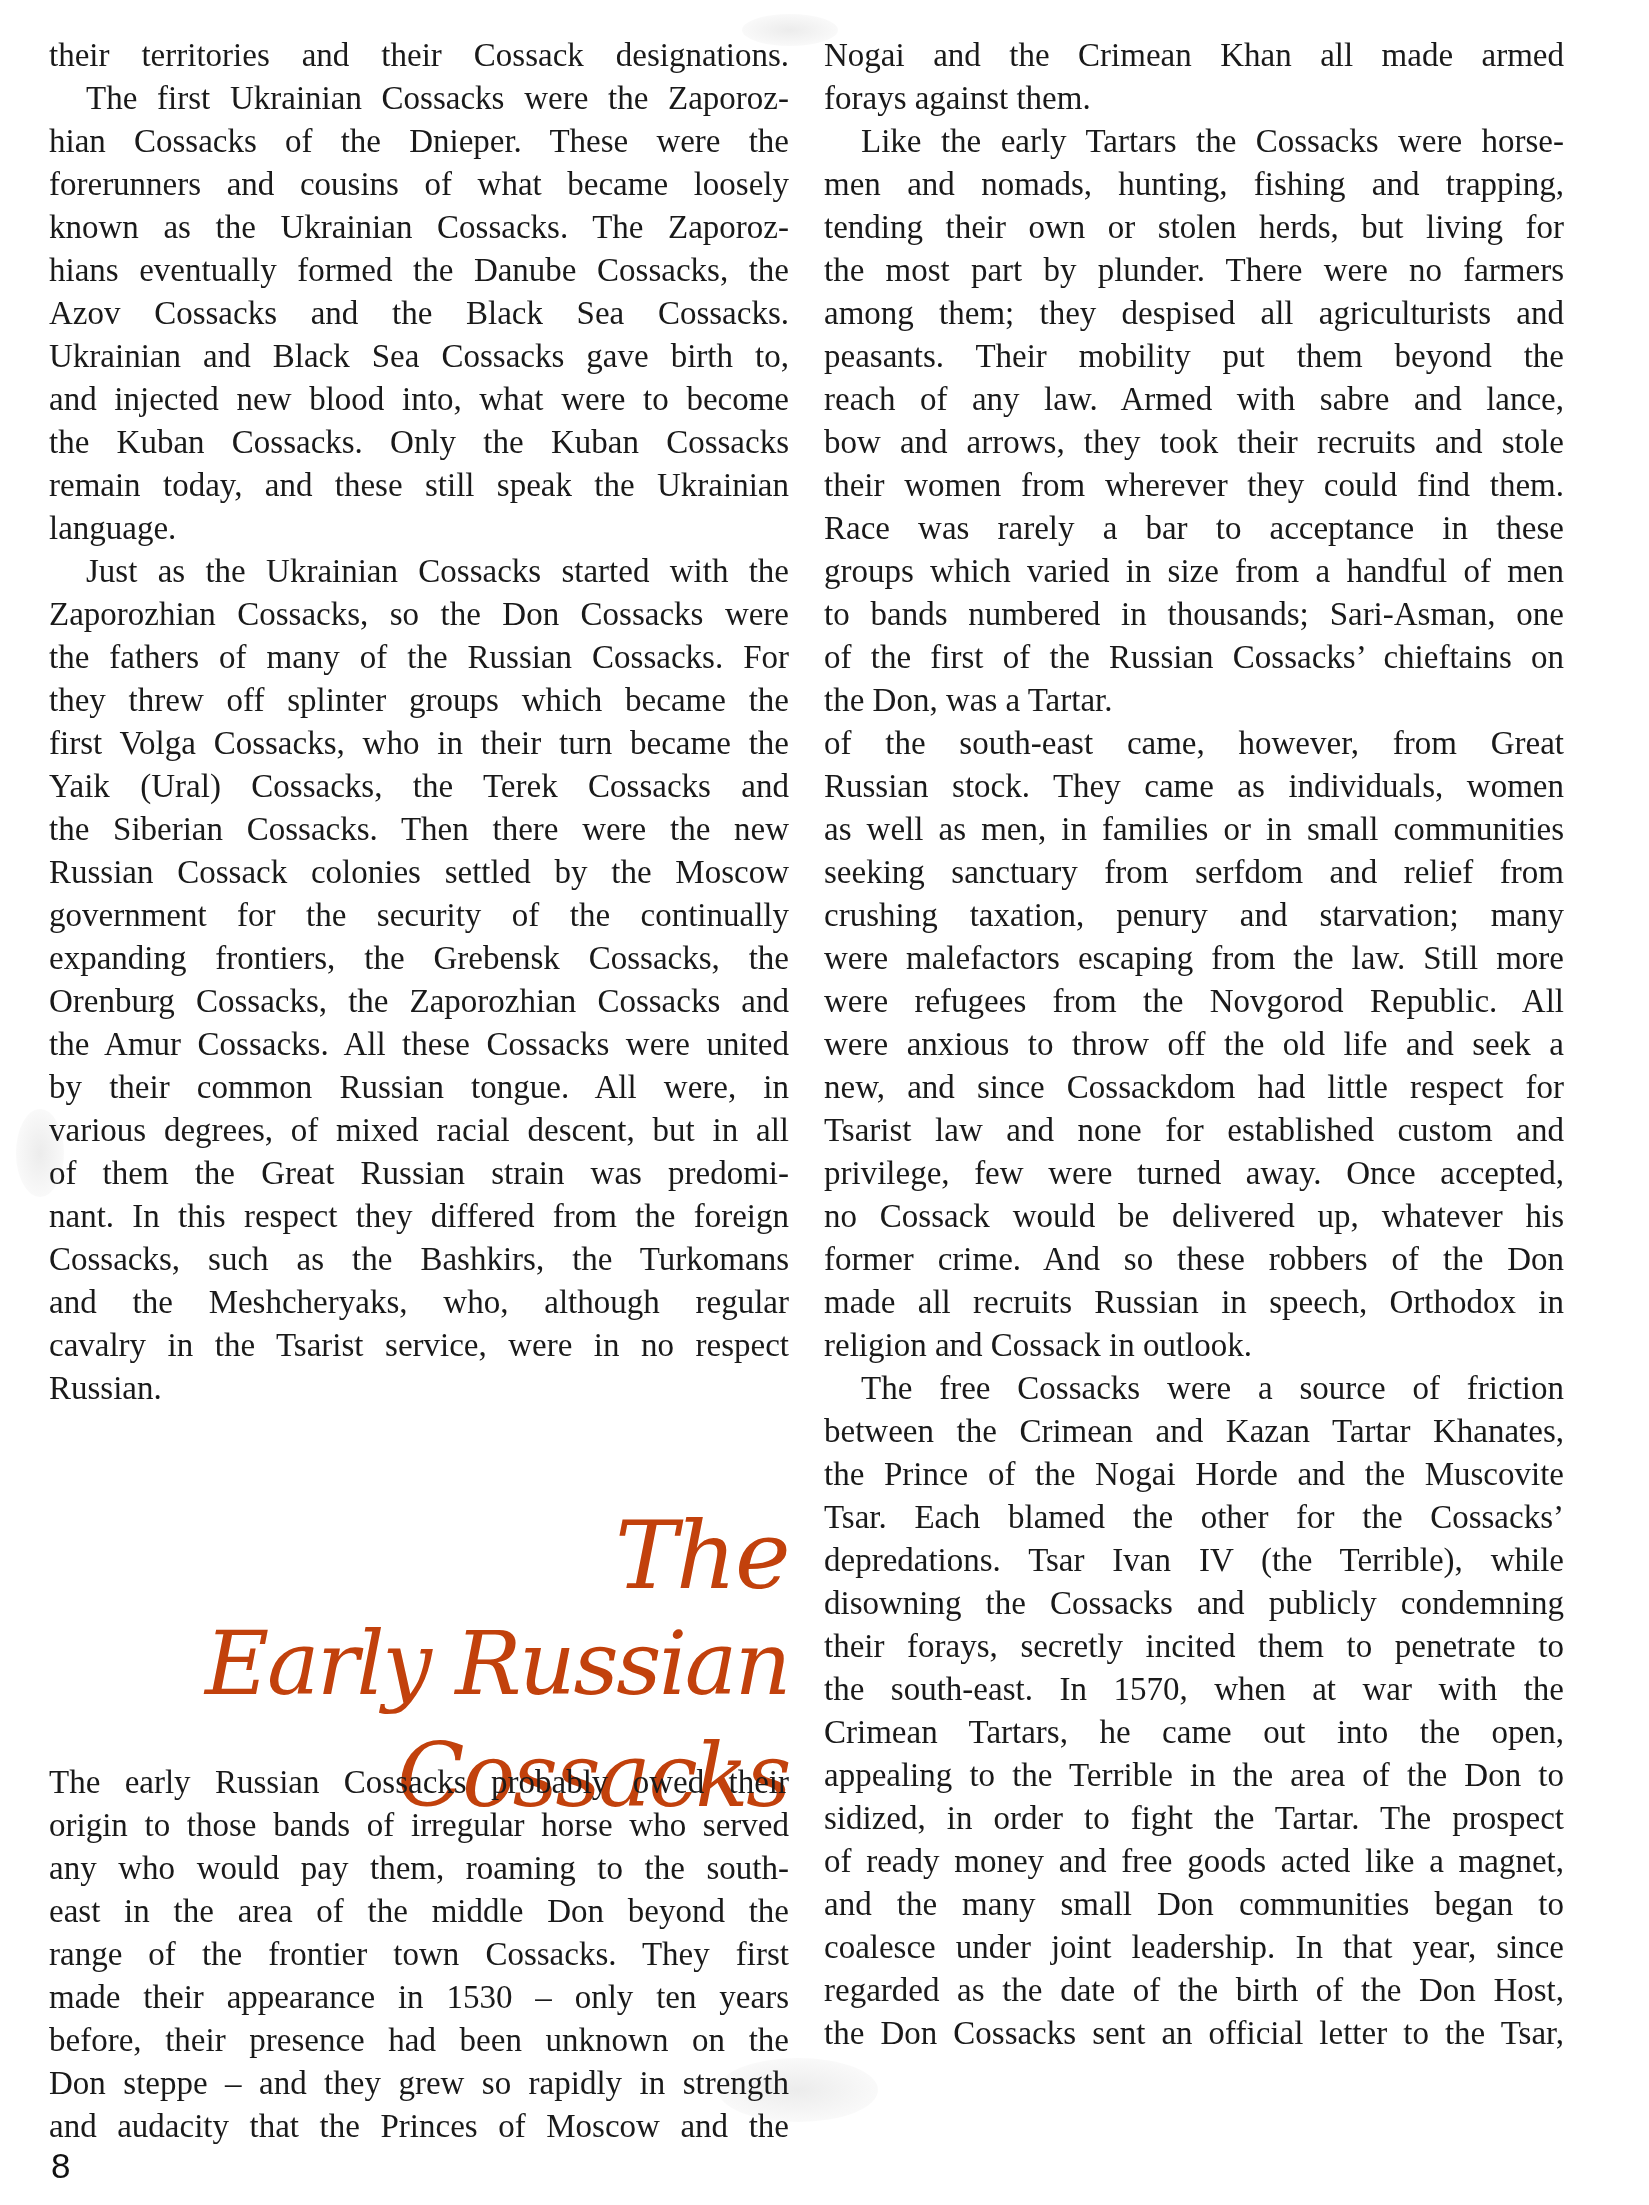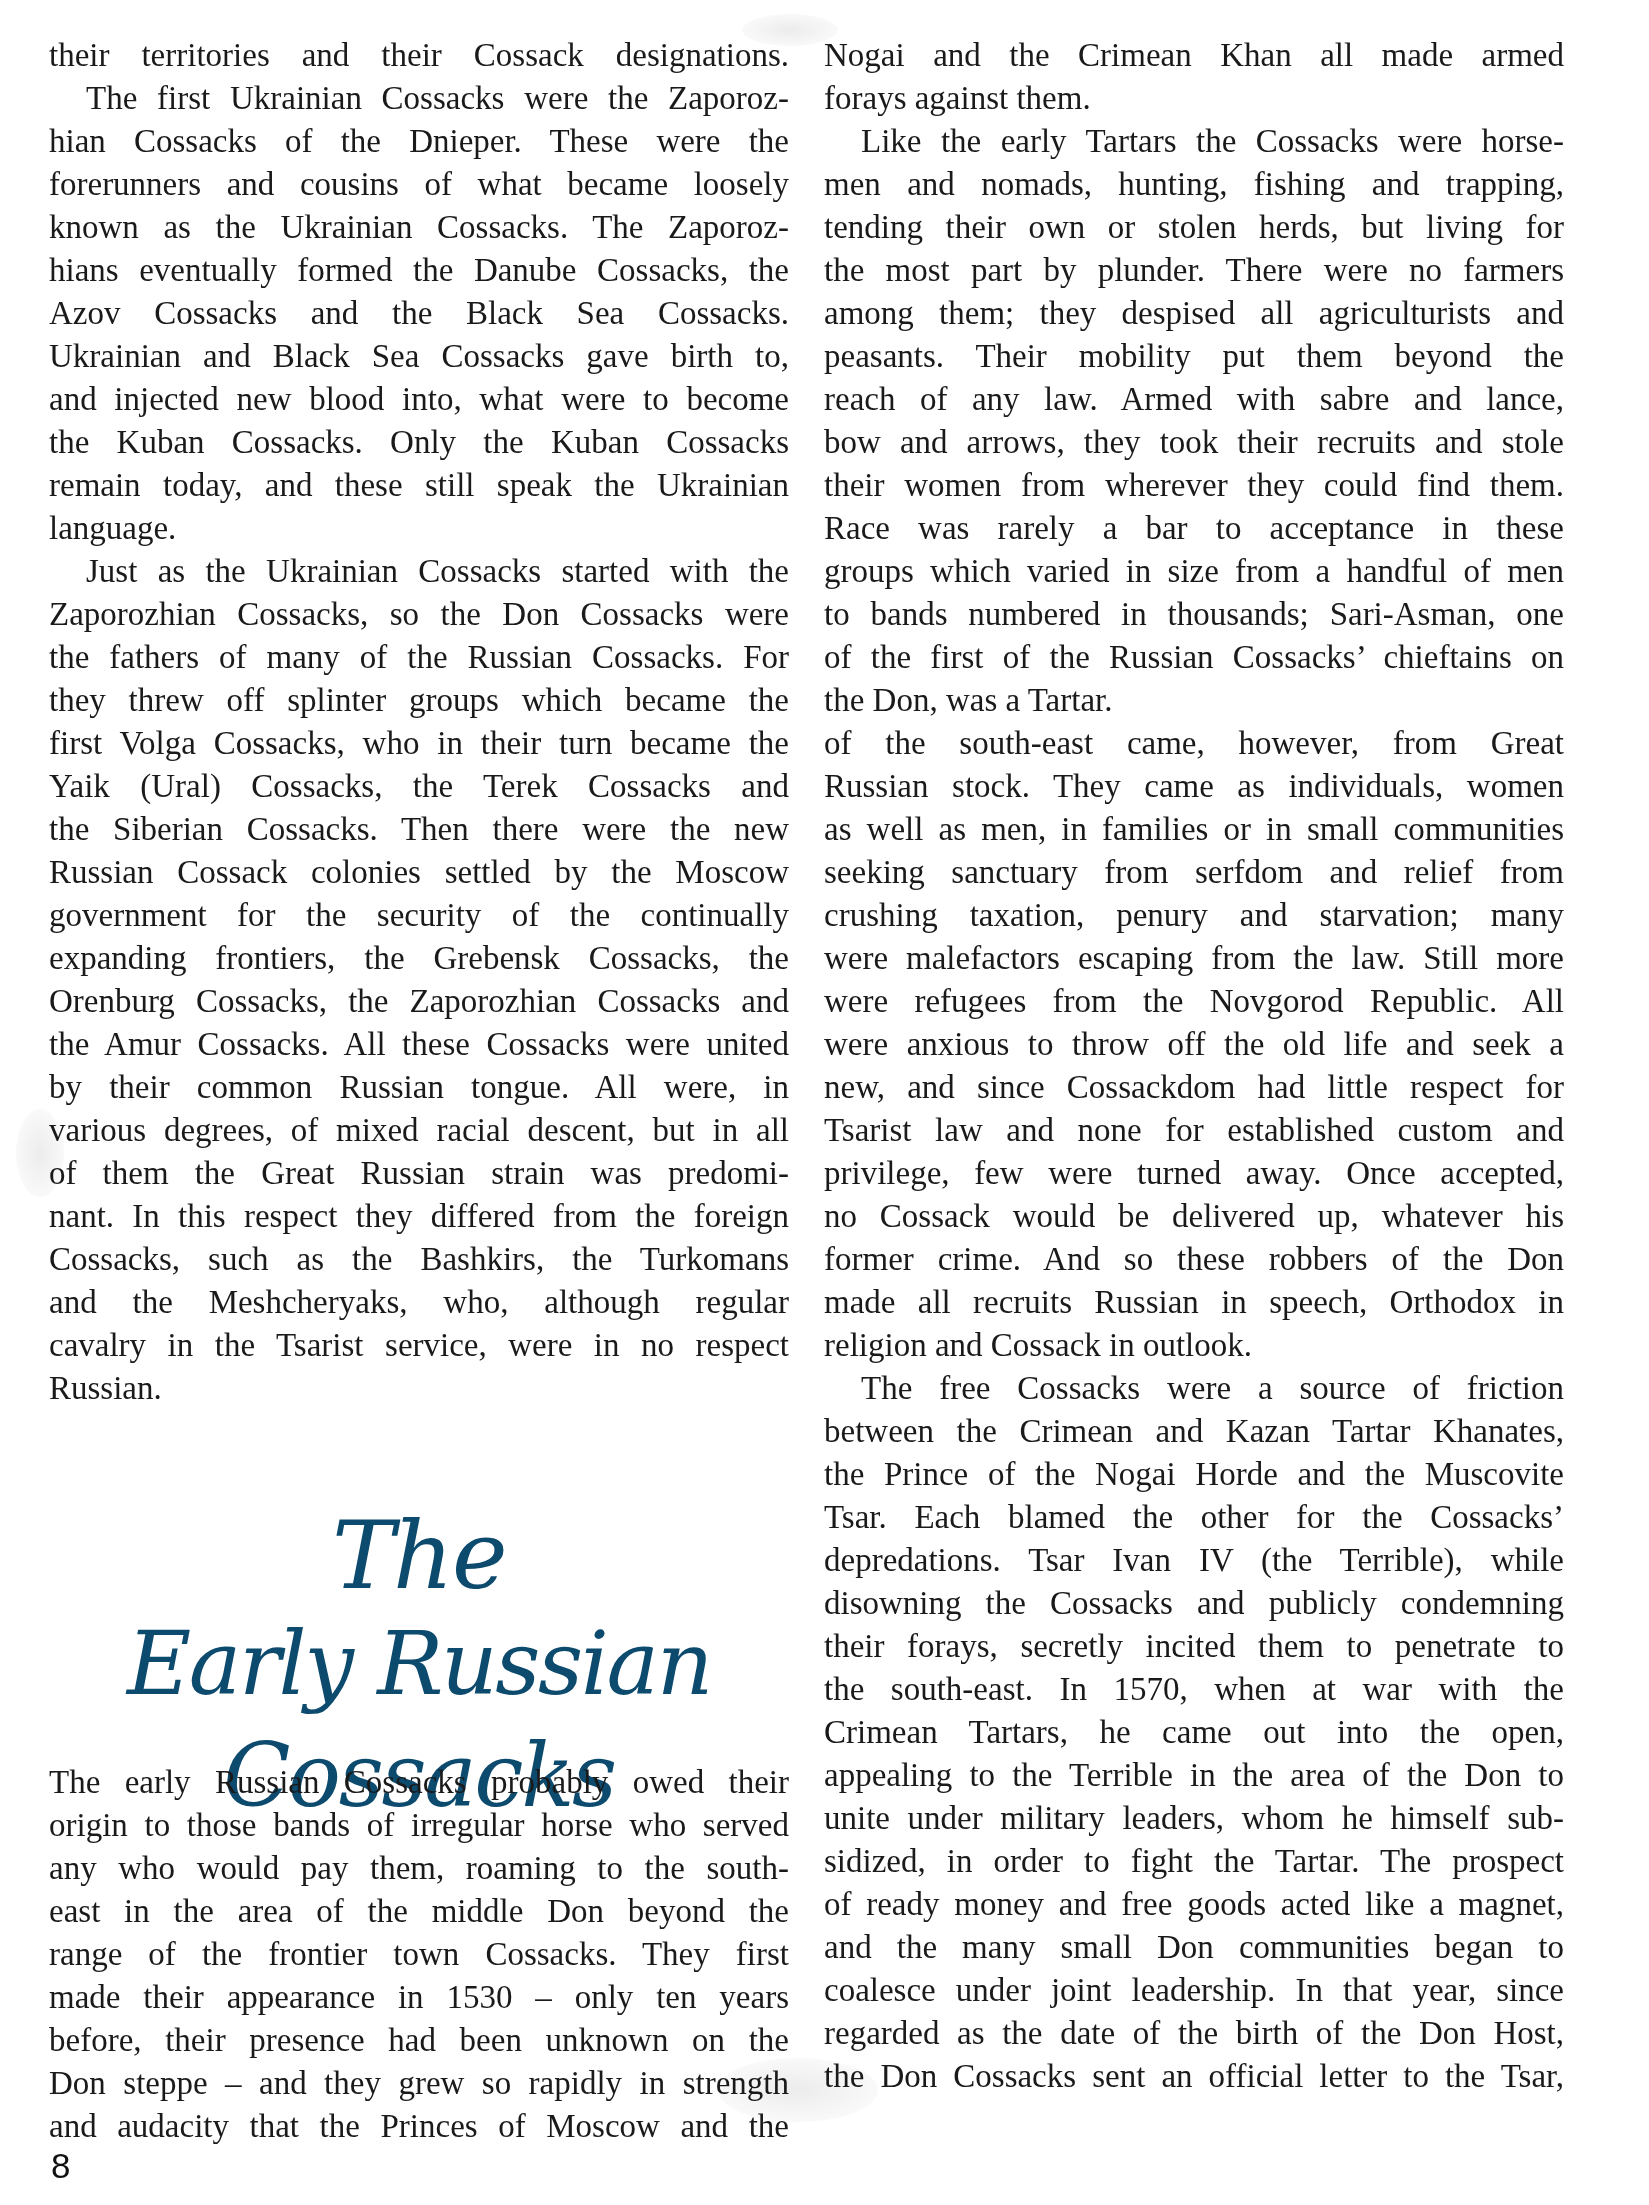--- a/index.html
+++ b/index.html
@@ -20,24 +20,24 @@
     font-size: 33px;
     text-align: justify;
     text-align-last: justify;
     white-space: nowrap;
     overflow: visible;
   }
   .line.last { text-align-last: left; }
   .line.indent { padding-left: 37px; }
   .heading {
     position: absolute; left: 49px; width: 740px; top: 1504px; height: 247px;
-    text-align: center;
+    text-align: right;
     font-family: "DejaVu Serif", "Liberation Serif", serif;
     font-style: italic;
-    color: #0c4a6e;
+    color: #c2410c;
   }
   .heading .h-the {
     display: block; font-size: 94px; line-height: 104px;
     letter-spacing: -1.6px;
   }
   .heading .h-main {
     display: block; font-size: 88px; line-height: 112px;
     letter-spacing: -2.4px;
   }
   .col-left-bottom { position: absolute; left: 49px; width: 740px; top: 1761px; }
@@ -146,21 +146,20 @@
     <span class="line indent">The free Cossacks were a source of friction</span>
     <span class="line">between the Crimean and Kazan Tartar Khanates,</span>
     <span class="line">the Prince of the Nogai Horde and the Muscovite</span>
     <span class="line">Tsar. Each blamed the other for the Cossacks’</span>
     <span class="line">depredations. Tsar Ivan IV (the Terrible), while</span>
     <span class="line">disowning the Cossacks and publicly condemning</span>
     <span class="line">their forays, secretly incited them to penetrate to</span>
     <span class="line">the south-east. In 1570, when at war with the</span>
     <span class="line">Crimean Tartars, he came out into the open,</span>
     <span class="line">appealing to the Terrible in the area of the Don to</span>
-    <span class="line">unite under military leaders, whom he himself sub-</span>
     <span class="line">sidized, in order to fight the Tartar. The prospect</span>
     <span class="line">of ready money and free goods acted like a magnet,</span>
     <span class="line">and the many small Don communities began to</span>
     <span class="line">coalesce under joint leadership. In that year, since</span>
     <span class="line">regarded as the date of the birth of the Don Host,</span>
     <span class="line">the Don Cossacks sent an official letter to the Tsar,</span>
   </div>
 
 <div class="page-number">8</div>
 

